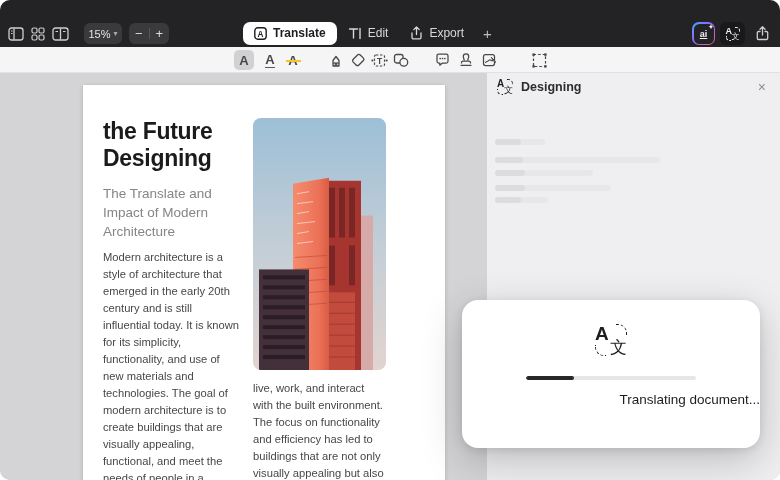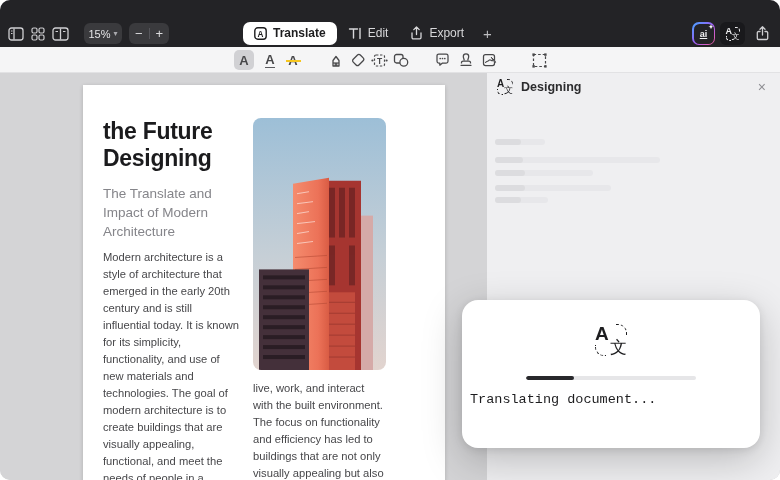--- a/index.html
+++ b/index.html
@@ -68,21 +68,21 @@
   .panel-title{ font-size:12.5px; font-weight:600; color:#2c2c2e; }
   .panel-close{ position:absolute; right:14px; top:6px; font-size:14px; color:#8e8e93; line-height:16px; }
   .sk{ position:absolute; left:8px; height:6px; border-radius:3px; background:#e7e7ea; }
   .sk i{ position:absolute; left:0; top:0; bottom:0; border-radius:3px; background:#dcdcdf; }
 
   
   .modal{ position:absolute; left:462px; top:300px; width:298px; height:148px; background:#ffffff; border-radius:16px; box-shadow:0 12px 40px rgba(0,0,0,0.22), 0 2px 8px rgba(0,0,0,0.10); z-index:20; }
   .modal-icon{ position:absolute; left:50%; top:24px; transform:translateX(-50%); }
   .progress{ position:absolute; left:50%; top:76px; transform:translateX(-50%); width:170px; height:4px; border-radius:2px; background:#e6e6e8; overflow:hidden; }
   .progress i{ display:block; height:100%; background:#28282b; border-radius:2px; }
-  .modal-text{ position:absolute; left:8px; right:0; top:92px; text-align:left; font-size:13.5px; color:#1d1d1f;font-family:Liberation Mono, monospace; }
+  .modal-text{ position:absolute; left:0; right:0; top:92px; text-align:right; font-size:13.5px; color:#1d1d1f; }
 </style>
 </head>
 <body>
 
 <div class="window">
 
   <div class="toolbar">
 
     <div class="tb-btn" style="left:6px">
       <svg width="16" height="14" viewBox="0 0 16 14">

